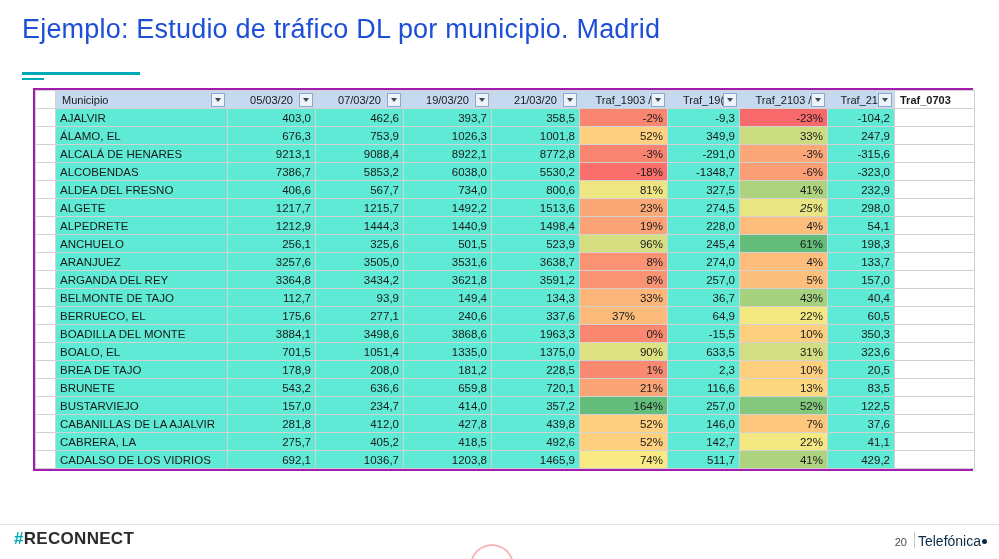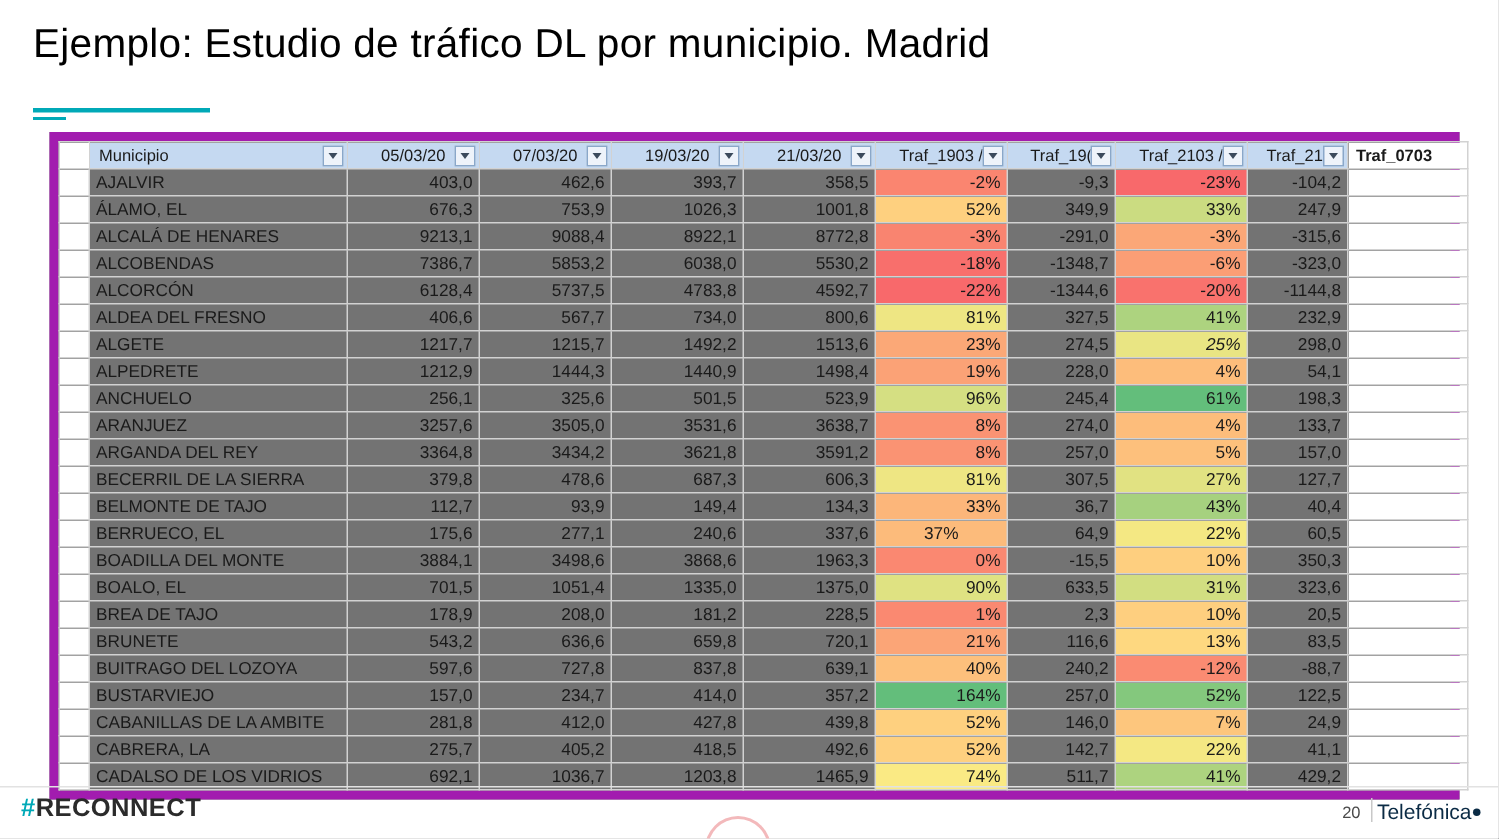--- a/index.html
+++ b/index.html
@@ -12,21 +12,21 @@
   }
   .slide {
     position: relative;
     width: 999px; height: 559px;
     background: #ffffff;
   }
   .slide-title {
     position: absolute;
     left: 22px; top: 14px;
     font-size: 27px;
-    color: #000000;
+    color: #1d4ed8;
     font-weight: 400;
     letter-spacing: 0.2px;
     white-space: nowrap;
   }
   .title-rule {
     position: absolute;
     left: 22px; top: 72px;
     width: 118px; height: 3px;
     background: #00a9b7;
   }
@@ -35,22 +35,22 @@
     left: 22px; top: 78px;
     width: 22px; height: 2px;
     background: #00a9b7;
   }
 
   
   .sheet {
     position: absolute;
     left: 33px; top: 88px;
     width: 940px;
-    background: #737373;
-    border: 6px solid #a21caf;
+    background: #5eead4;
+    border: 2px solid #a21caf;
     font-size: 11.5px;
     color: #1a1a1a;
   }
   table.grid {
     border-collapse: collapse;
     width: 100%;
     table-layout: fixed;
   }
   table.grid td, table.grid th {
     border: 1px solid #d2d2d2;
@@ -292,33 +292,20 @@
             <td class="num">6038,0</td>
             <td class="num">5530,2</td>
             <td class="pct" style="background:rgb(248,111,108);">-18%</td>
             <td class="num">-1348,7</td>
             <td class="pct" style="background:rgb(251,158,117);">-6%</td>
             <td class="num">-323,0</td>
             <td class="blank"></td>
           </tr>
           <tr>
             <td class="rownum"></td>
-            <td class="muni">ALCORCÓN</td>
-            <td class="num">6128,4</td>
-            <td class="num">5737,5</td>
-            <td class="num">4783,8</td>
-            <td class="num">4592,7</td>
-            <td class="pct" style="background:rgb(248,105,107);">-22%</td>
-            <td class="num">-1344,6</td>
-            <td class="pct" style="background:rgb(249,114,109);">-20%</td>
-            <td class="num">-1144,8</td>
-            <td class="blank"></td>
-          </tr>
-          <tr>
-            <td class="rownum"></td>
             <td class="muni">ALDEA DEL FRESNO</td>
             <td class="num">406,6</td>
             <td class="num">567,7</td>
             <td class="num">734,0</td>
             <td class="num">800,6</td>
             <td class="pct" style="background:rgb(238,230,131);">81%</td>
             <td class="num">327,5</td>
             <td class="pct" style="background:rgb(173,211,127);">41%</td>
             <td class="num">232,9</td>
             <td class="blank"></td>
@@ -383,33 +370,20 @@
             <td class="num">3621,8</td>
             <td class="num">3591,2</td>
             <td class="pct" style="background:rgb(250,147,115);">8%</td>
             <td class="num">257,0</td>
             <td class="pct" style="background:rgb(253,192,124);">5%</td>
             <td class="num">157,0</td>
             <td class="blank"></td>
           </tr>
           <tr>
             <td class="rownum"></td>
-            <td class="muni">BECERRIL DE LA SIERRA</td>
-            <td class="num">379,8</td>
-            <td class="num">478,6</td>
-            <td class="num">687,3</td>
-            <td class="num">606,3</td>
-            <td class="pct" style="background:rgb(238,230,131);">81%</td>
-            <td class="num">307,5</td>
-            <td class="pct" style="background:rgb(225,226,130);">27%</td>
-            <td class="num">127,7</td>
-            <td class="blank"></td>
-          </tr>
-          <tr>
-            <td class="rownum"></td>
             <td class="muni">BELMONTE DE TAJO</td>
             <td class="num">112,7</td>
             <td class="num">93,9</td>
             <td class="num">149,4</td>
             <td class="num">134,3</td>
             <td class="pct" style="background:rgb(252,182,122);">33%</td>
             <td class="num">36,7</td>
             <td class="pct" style="background:rgb(166,209,127);">43%</td>
             <td class="num">40,4</td>
             <td class="blank"></td>
@@ -474,55 +448,42 @@
             <td class="num">659,8</td>
             <td class="num">720,1</td>
             <td class="pct" style="background:rgb(251,165,119);">21%</td>
             <td class="num">116,6</td>
             <td class="pct" style="background:rgb(254,216,128);">13%</td>
             <td class="num">83,5</td>
             <td class="blank"></td>
           </tr>
           <tr>
             <td class="rownum"></td>
-            <td class="muni">BUITRAGO DEL LOZOYA</td>
-            <td class="num">597,6</td>
-            <td class="num">727,8</td>
-            <td class="num">837,8</td>
-            <td class="num">639,1</td>
-            <td class="pct" style="background:rgb(253,192,124);">40%</td>
-            <td class="num">240,2</td>
-            <td class="pct" style="background:rgb(250,139,114);">-12%</td>
-            <td class="num">-88,7</td>
-            <td class="blank"></td>
-          </tr>
-          <tr>
-            <td class="rownum"></td>
             <td class="muni">BUSTARVIEJO</td>
             <td class="num">157,0</td>
             <td class="num">234,7</td>
             <td class="num">414,0</td>
             <td class="num">357,2</td>
             <td class="pct" style="background:rgb(99,190,123);">164%</td>
             <td class="num">257,0</td>
             <td class="pct" style="background:rgb(132,200,125);">52%</td>
             <td class="num">122,5</td>
             <td class="blank"></td>
           </tr>
           <tr>
             <td class="rownum"></td>
-            <td class="muni">CABANILLAS DE LA AMBITE</td>
+            <td class="muni">CABANILLAS DE LA AJALVIR</td>
             <td class="num">281,8</td>
             <td class="num">412,0</td>
             <td class="num">427,8</td>
             <td class="num">439,8</td>
             <td class="pct" style="background:rgb(254,208,127);">52%</td>
             <td class="num">146,0</td>
             <td class="pct" style="background:rgb(253,198,125);">7%</td>
-            <td class="num">24,9</td>
+            <td class="num">37,6</td>
             <td class="blank"></td>
           </tr>
           <tr>
             <td class="rownum"></td>
             <td class="muni">CABRERA, LA</td>
             <td class="num">275,7</td>
             <td class="num">405,2</td>
             <td class="num">418,5</td>
             <td class="num">492,6</td>
             <td class="pct" style="background:rgb(254,208,127);">52%</td>

